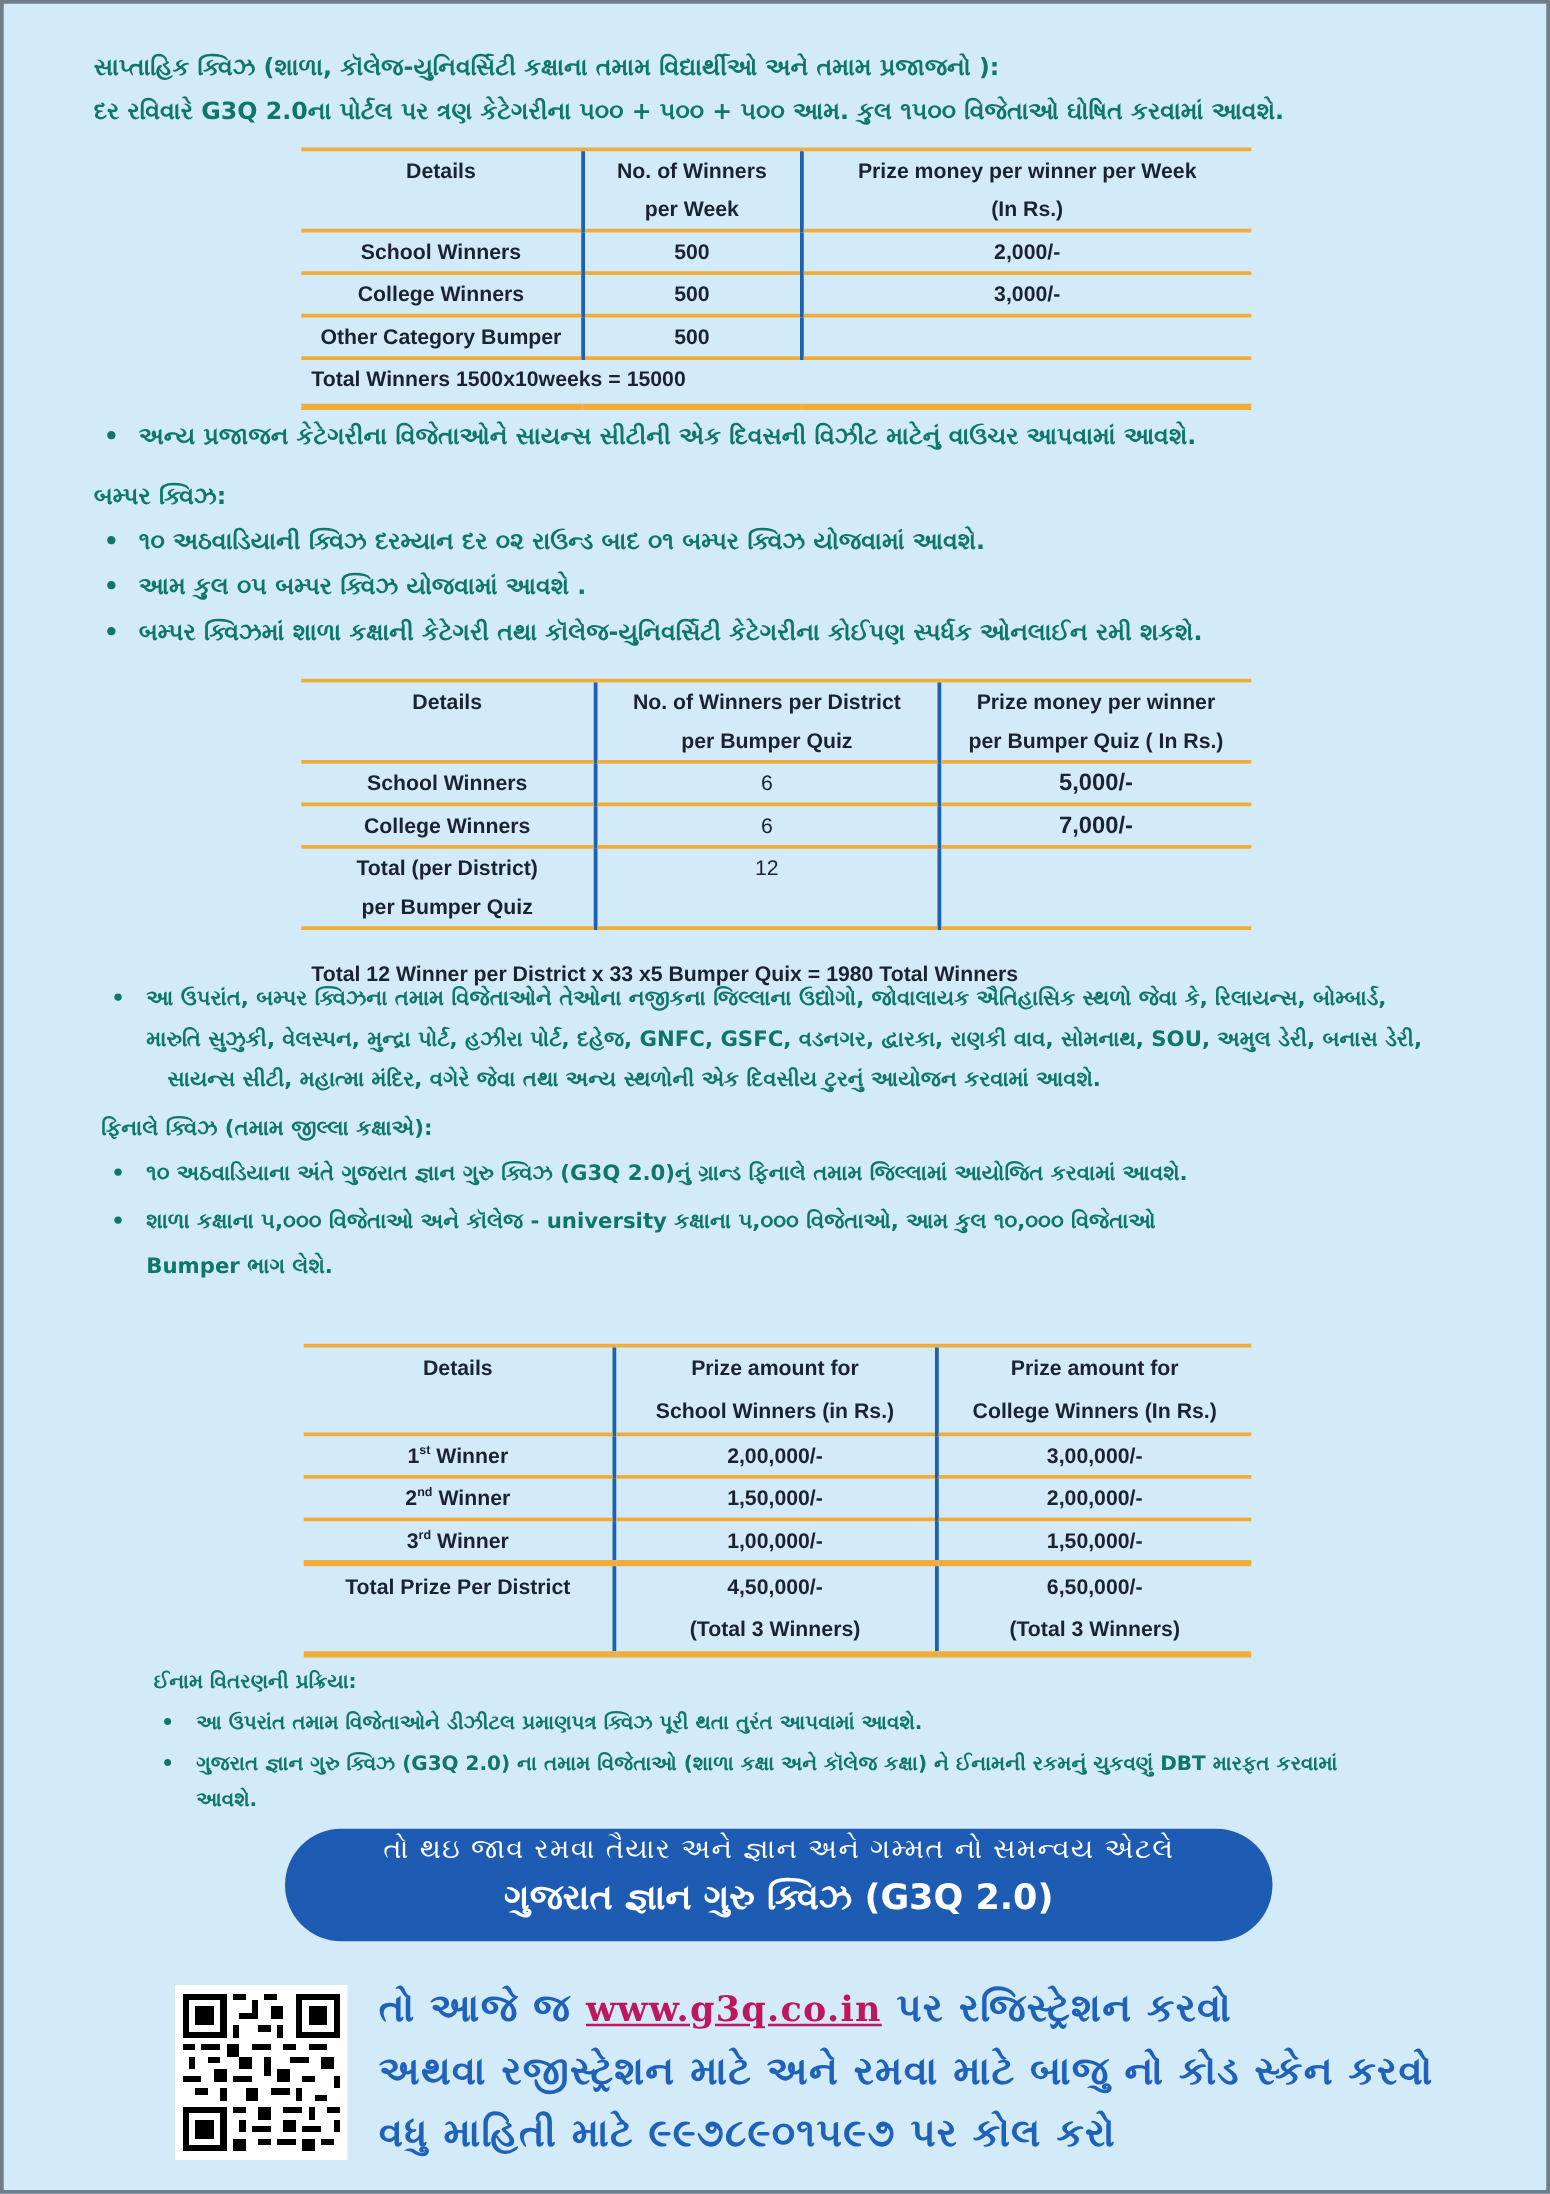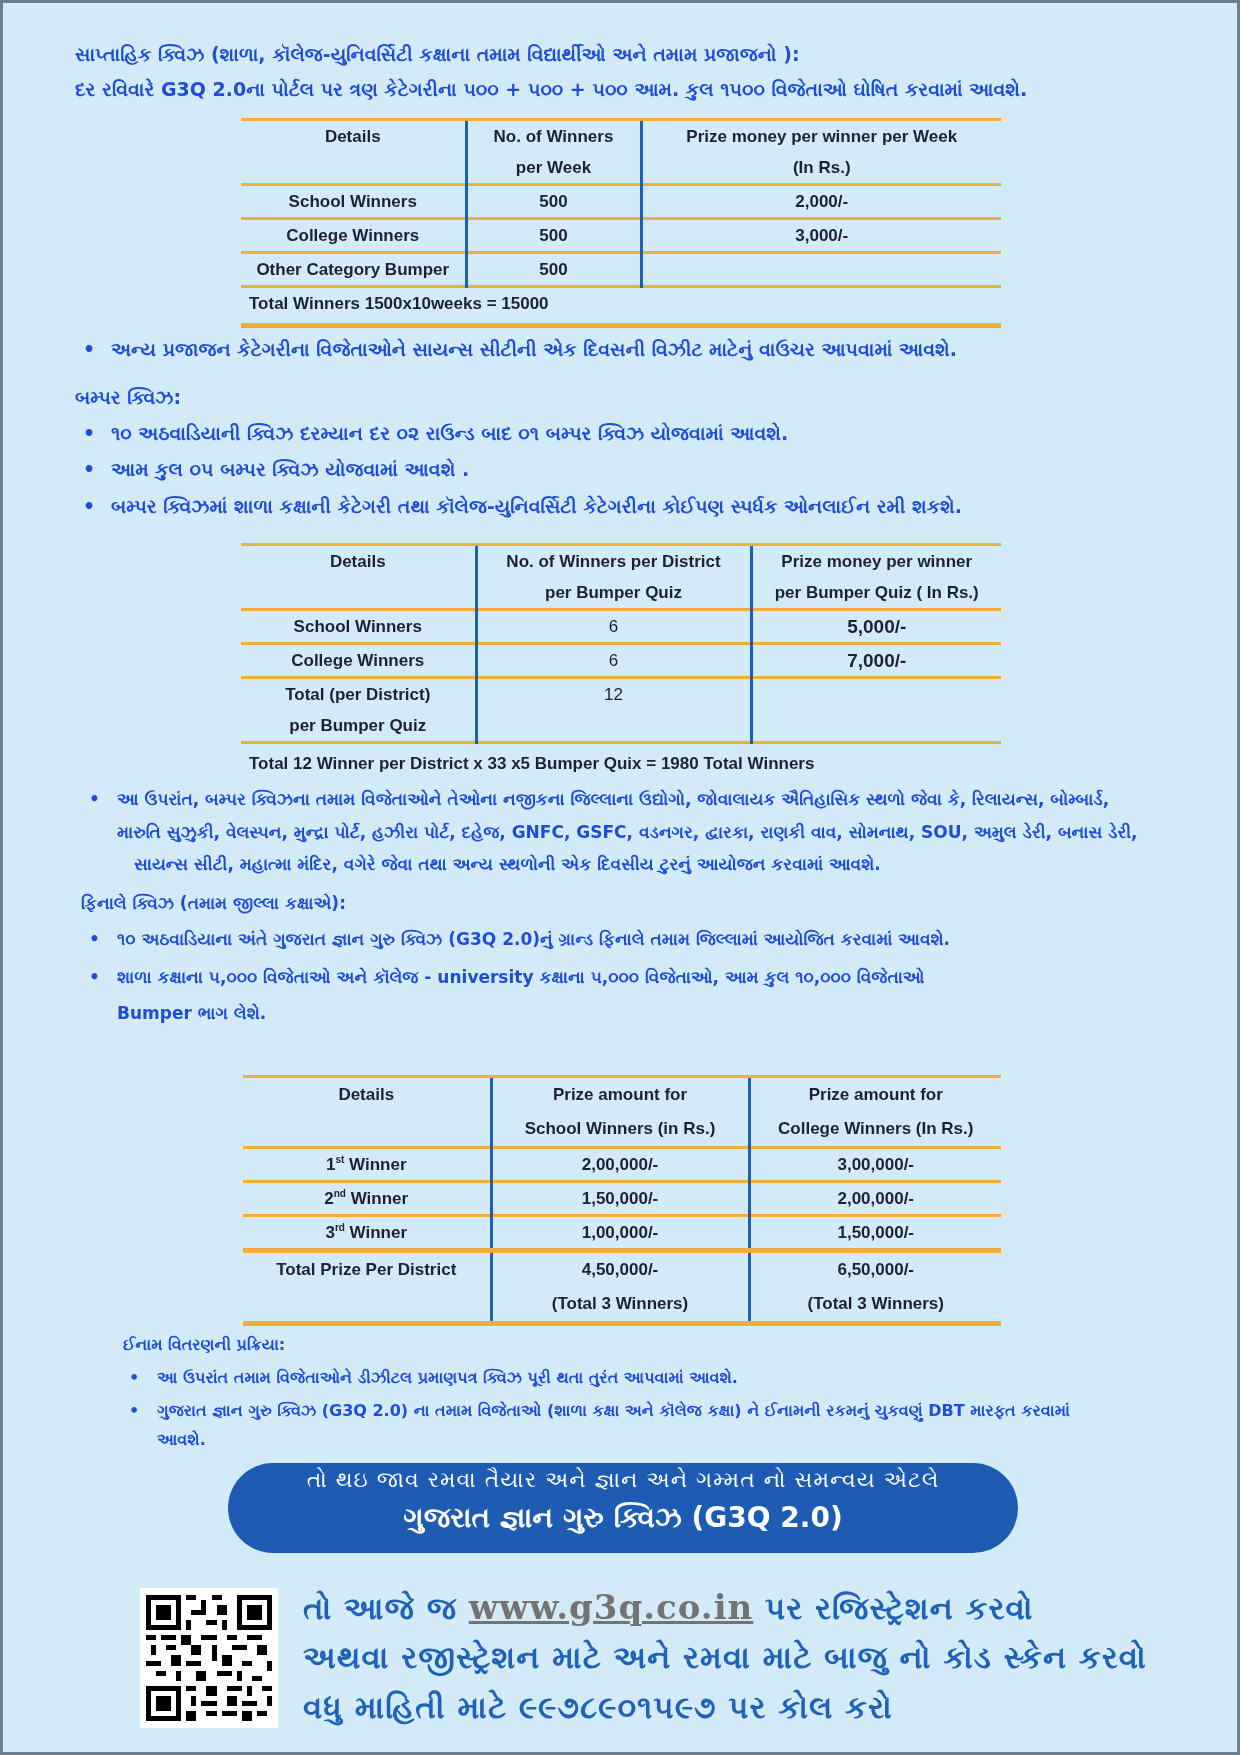--- a/index.html
+++ b/index.html
@@ -12,21 +12,21 @@
     overflow: hidden;
     border: 3px solid #6f7f8a;
   }
   .page { position: absolute; inset: 0; }
   .line {
     position: absolute;
     font-weight: bold;
     font-size: 19px;
     line-height: 30px;
     white-space: nowrap;
-    color: #1d4ed8;
+    color: #0f766e;
   }
   .bullet-line { padding-left: 36px; }
   .bullet-line::before {
     content: "•";
     position: absolute;
     left: 8px;
     top: 0;
   }
   .small { font-size: 17px; }
   
@@ -77,23 +77,23 @@
     left: 300px;
     font-size: 31px;
     font-weight: bold;
     color: #1f62b8;
     white-space: nowrap;
     line-height: 40px;
     letter-spacing: 1px;
   }
   .footer-link {
     font-family: "DejaVu Serif", serif;
-    color: #737373;
+    color: #be185d;
     text-decoration: underline;
-    font-size: 34px;
+    font-size: 28px;
   }
 </style>
 </head>
 <body>
 
 <div class="page">
 
   <div class="line" style="left:72px; top:36px;">સાપ્તાહિક ક્વિઝ (શાળા, કૉલેજ-યુનિવર્સિટી કક્ષાના તમામ વિદ્યાર્થીઓ અને તમામ પ્રજાજનો ):</div>
   <div class="line" style="left:72px; top:71px;">દર રવિવારે G3Q 2.0ના પોર્ટલ પર ત્રણ કેટેગરીના ૫૦૦ + ૫૦૦ + ૫૦૦ આમ. કુલ ૧૫૦૦ વિજેતાઓ ઘોષિત કરવામાં આવશે.</div>
 
@@ -158,21 +158,21 @@
       <td>College Winners</td>
       <td class="vsep" style="font-weight:normal;">6</td>
       <td class="vsep big">7,000/-</td>
     </tr>
     <tr class="rule">
       <td><span>Total (per District)</span><br><span>per Bumper Quiz</span></td>
       <td class="vsep" style="font-weight:normal;">12</td>
       <td class="vsep"></td>
     </tr>
     <tr class="rule total-row">
-      <td colspan="3" style="padding-top:4px;">Total 12 Winner per District x 33 x5 Bumper Quix = 1980 Total Winners</td>
+      <td colspan="3" style="padding-top:20px;">Total 12 Winner per District x 33 x5 Bumper Quix = 1980 Total Winners</td>
     </tr>
   </tbody>
     </table>
 
   <div class="line bullet-line small" style="left:78px; top:781px;">આ ઉપરાંત, બમ્પર ક્વિઝના તમામ વિજેતાઓને તેઓના નજીકના જિલ્લાના ઉદ્યોગો, જોવાલાયક ઐતિહાસિક સ્થળો જેવા કે, રિલાયન્સ, બોમ્બાર્ડ,</div>
   <div class="line small" style="left:114px; top:814px;">મારુતિ સુઝુકી, વેલસ્પન, મુન્દ્રા પોર્ટ, હઝીરા પોર્ટ, દહેજ, GNFC, GSFC, વડનગર, દ્વારકા, રાણકી વાવ, સોમનાથ, SOU, અમુલ ડેરી, બનાસ ડેરી,</div>
   <div class="line small" style="left:131px; top:846px;">સાયન્સ સીટી, મહાત્મા મંદિર, વગેરે જેવા તથા અન્ય સ્થળોની એક દિવસીય ટુરનું આયોજન કરવામાં આવશે.</div>
 
   <div class="line small" style="left:78px; top:885px;">ફિનાલે ક્વિઝ (તમામ જીલ્લા કક્ષાએ):</div>
   <div class="line bullet-line small" style="left:78px; top:921px;">૧૦ અઠવાડિયાના અંતે ગુજરાત જ્ઞાન ગુરુ ક્વિઝ (G3Q 2.0)નું ગ્રાન્ડ ફિનાલે તમામ જિલ્લામાં આયોજિત કરવામાં આવશે.</div>

